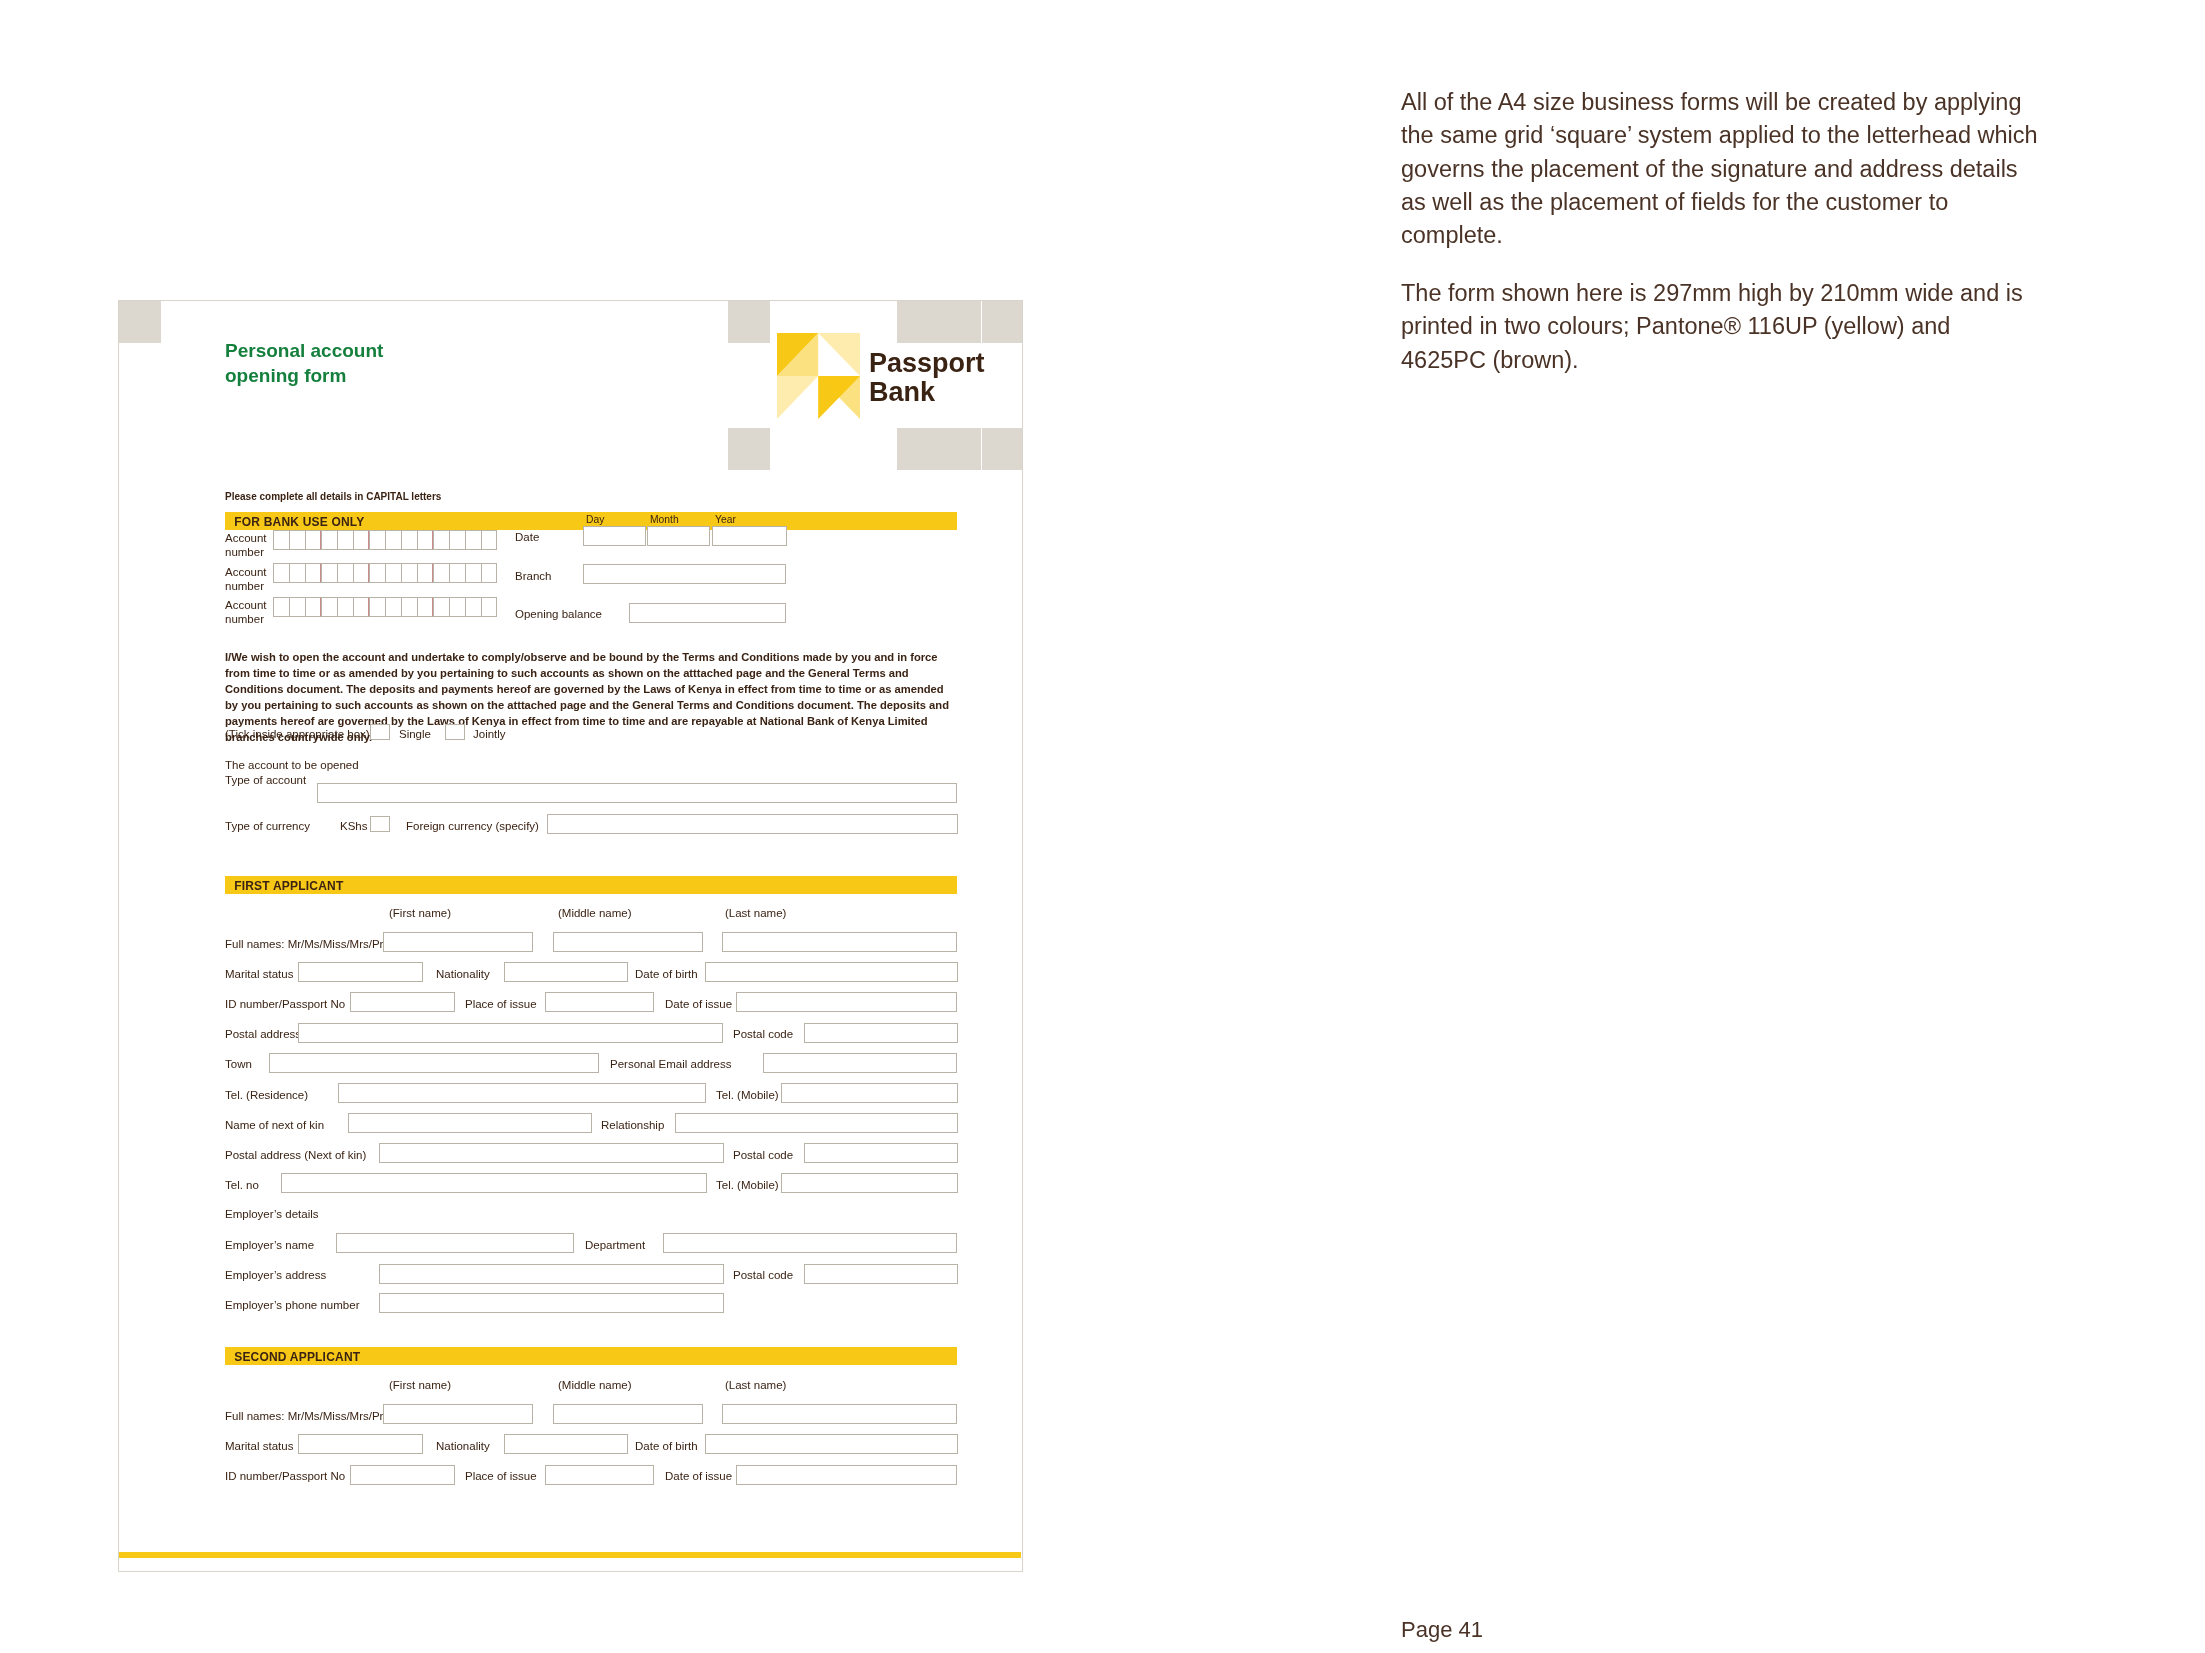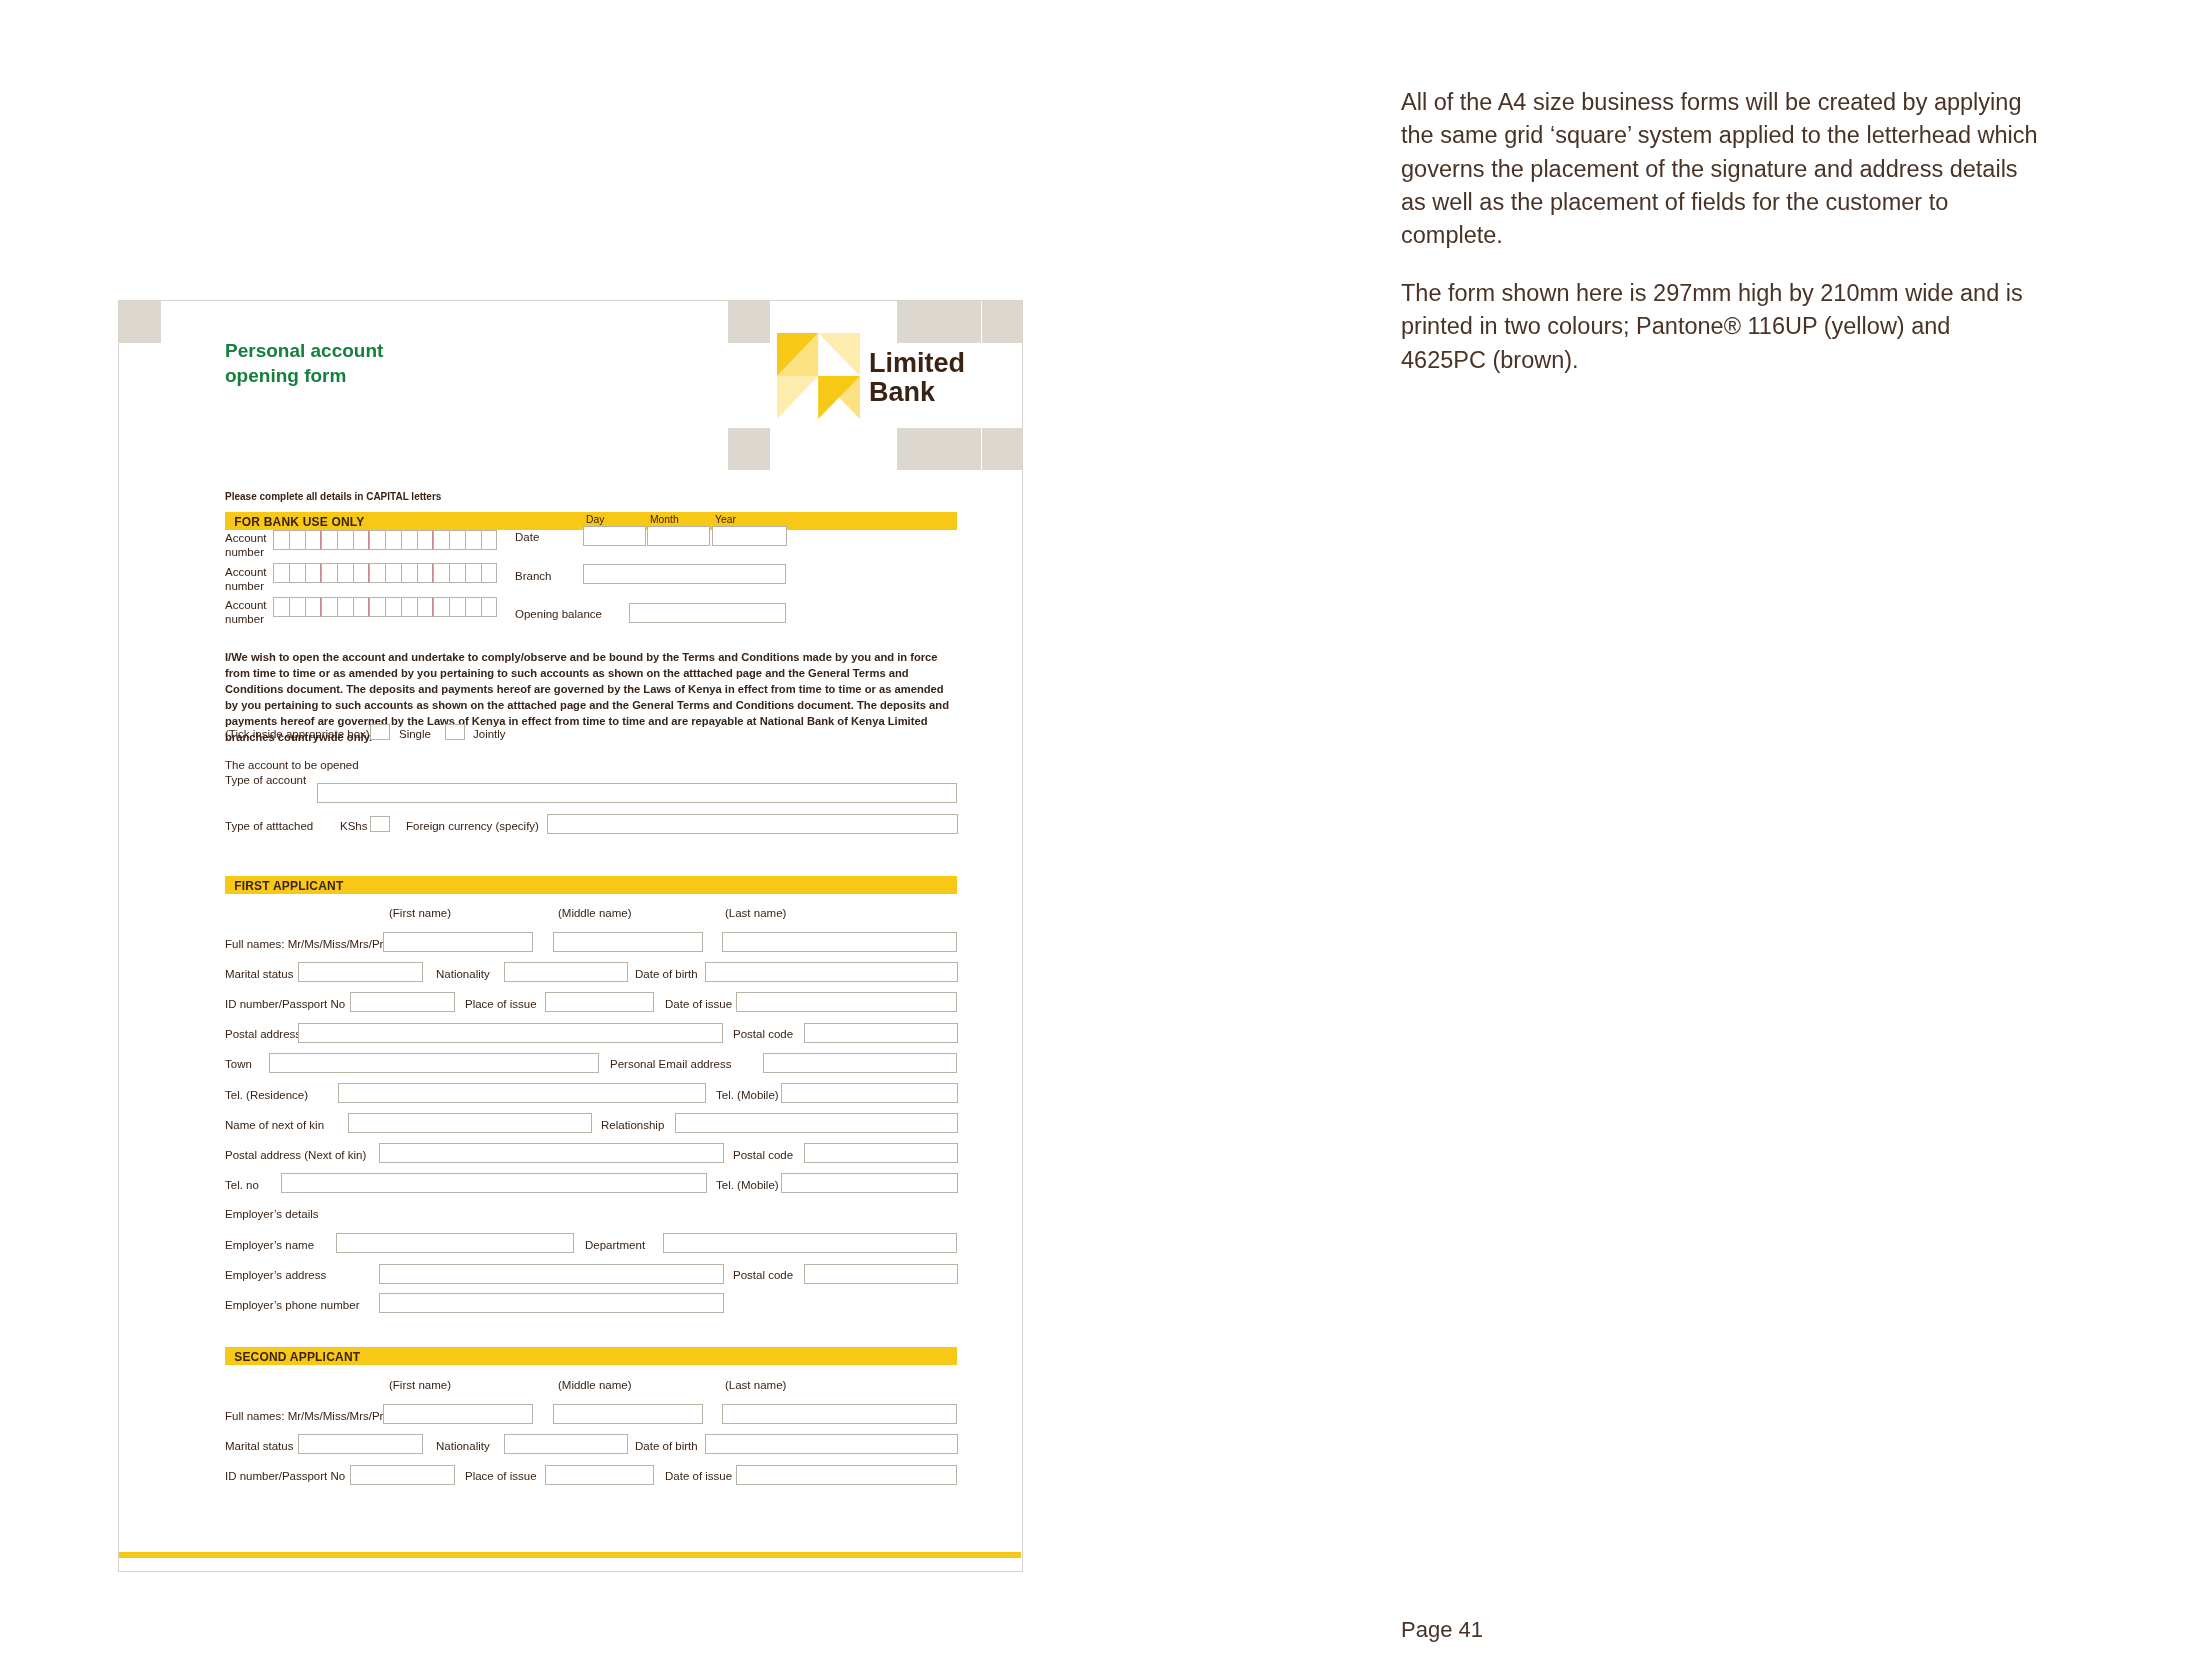--- a/index.html
+++ b/index.html
@@ -214,21 +214,21 @@
         <svg width="83" height="86" viewBox="0 0 145 150">
           <polygon points="0,0 72,0 0,75" fill="#f8c816"></polygon>
           <polygon points="72,0 72,75 0,75" fill="#f8c816" opacity="0.55"></polygon>
           <polygon points="72,0 145,0 145,75" fill="#f8c816" opacity="0.35"></polygon>
           <polygon points="0,75 72,75 0,150" fill="#f8c816" opacity="0.35"></polygon>
           <polygon points="72,75 145,75 72,150" fill="#f8c816"></polygon>
           <polygon points="72,75 145,75 145,150" fill="#f8c816" opacity="0.55"></polygon>
         </svg>
       </div>
       <div id="logo-text">
-        <div>Limited</div>
+        <div>Passport</div>
         <div>Bank</div>
       </div>
     </div>
 
     <div class="instr">Please complete all details in CAPITAL letters</div>
 
     <div class="section-bar" style="top:211px;">
       <span>FOR BANK USE ONLY</span>
     </div>
 
@@ -307,21 +307,21 @@
     <div class="tickbox" style="left:251px; top:423px;"></div>
     <div class="lbl" style="left:280px; top:426px;">Single</div>
     <div class="tickbox" style="left:326px; top:423px;"></div>
     <div class="lbl" style="left:354px; top:426px;">Jointly</div>
 
     <div class="lbl" style="left:106px; top:457px;">The account to be opened</div>
 
     <div class="lbl" style="left:106px; top:472px;">Type of account</div>
     <div class="fld" style="left:198px; top:482px; width:640px;"></div>
 
-    <div class="lbl" style="left:106px; top:518px;">Type of atttached</div>
+    <div class="lbl" style="left:106px; top:518px;">Type of currency</div>
     <div class="lbl" style="left:221px; top:518px;">KShs</div>
     <div class="tickbox" style="left:251px; top:515px;"></div>
     <div class="lbl" style="left:287px; top:518px;">Foreign currency (specify)</div>
     <div class="fld" style="left:428px; top:513px; width:411px;"></div>
 
     <div class="section-bar" style="top:575px;">
       <span>FIRST APPLICANT</span>
     </div>
 
     <div class="lbl" style="left:270px; top:605px;">(First name)</div>

